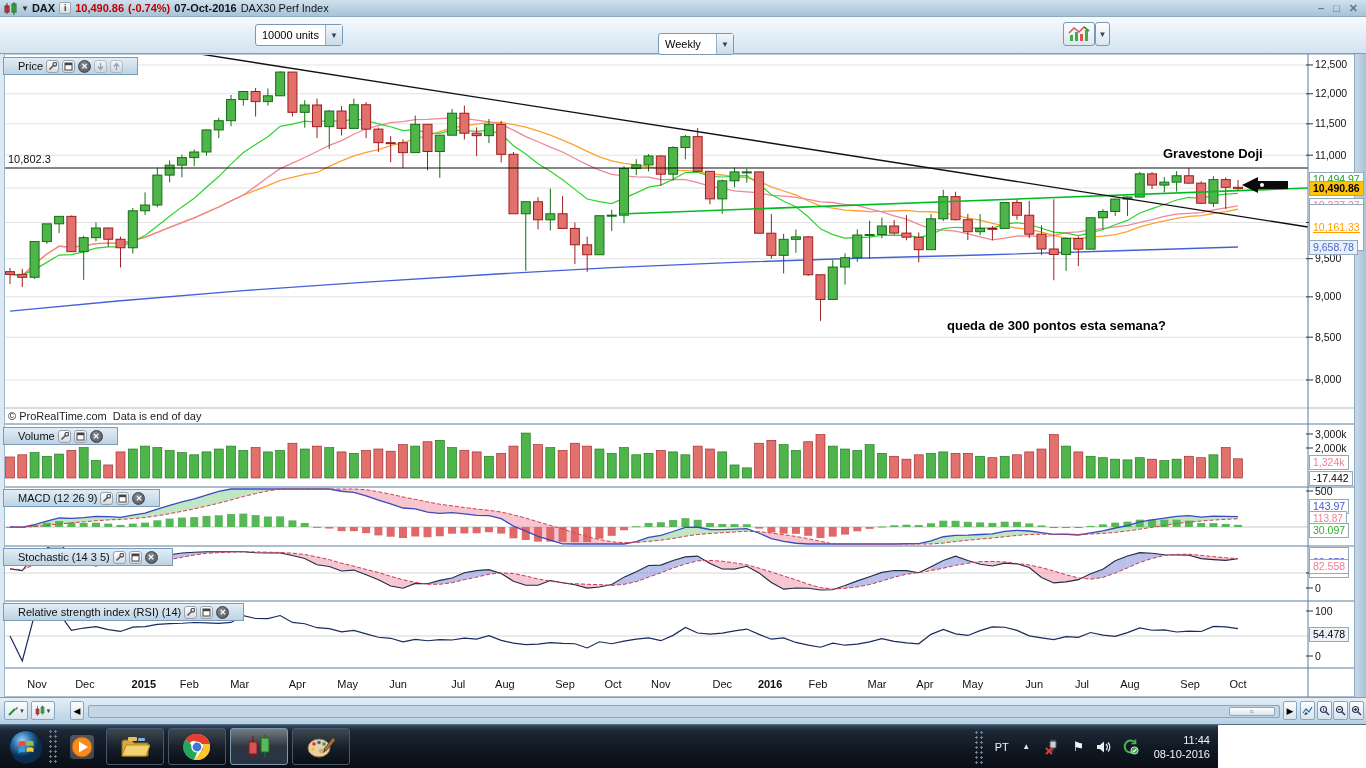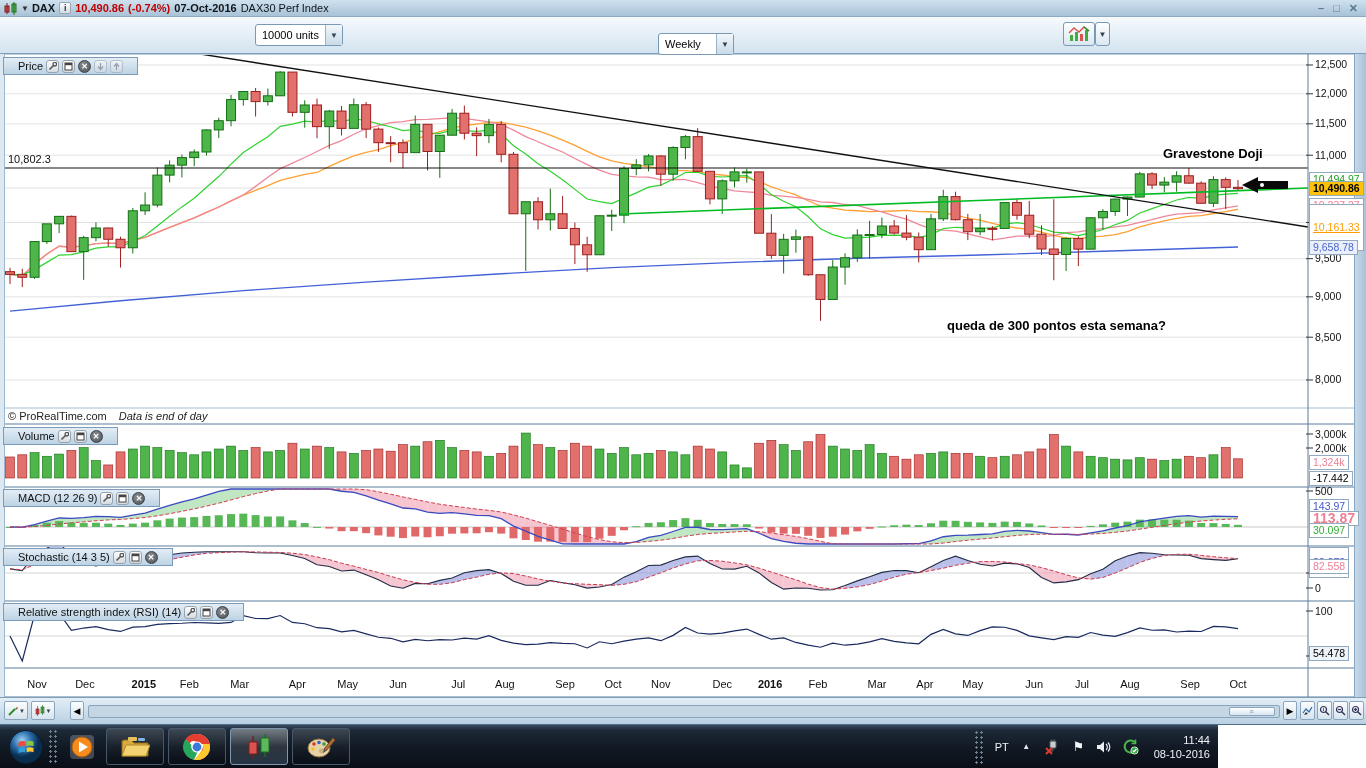--- a/index.html
+++ b/index.html
@@ -20,21 +20,21 @@
   .combo .val{padding:0 6px;white-space:nowrap}
   .combo .arrow-btn{width:17px;height:100%;border-left:1px solid #9ab2c6;background:linear-gradient(#f2f7fb,#c9dbe9);display:flex;align-items:center;justify-content:center;font-size:8px;color:#345}
   .tool-btn{position:absolute;height:24px;background:linear-gradient(#fdfeff,#dbe7f1);border:1px solid #7a99b5;border-radius:3px;display:flex;align-items:center;justify-content:center}
   
   .panel-header{position:absolute;display:inline-flex;align-items:center;gap:3px;background:linear-gradient(#e3edf6,#bdd3e4);border:1px solid #7a9cba;padding:0 14px;font-size:11px;height:18px;color:#111;z-index:25}
   .hicon{width:13px;height:13px;border-radius:3px;background:linear-gradient(#fefefe,#d4dbe1);border:1px solid #97a3ad;display:flex;align-items:center;justify-content:center;color:#444}
   .hicon.close{background:radial-gradient(circle at 40% 35%,#8a8f94,#4c5156);color:#fff;border-color:#3c4146;border-radius:50%;font-size:8px;font-weight:bold}
   .hicon.dis{opacity:.55}
   .annot{position:absolute;font-weight:bold;font-size:13px;color:#000;z-index:9;white-space:nowrap}
   #copyright{left:8px;top:410px;font-size:11px;color:#222;z-index:6}
-  #copyright .it{font-style:italic;margin-left:12px}
+  #copyright .it{margin-left:6px}
   
   #right-strip{left:1354px;top:54px;width:12px;height:643px;background:linear-gradient(90deg,#c7d9e8,#a9c2d6);border-left:1px solid #8aa8c4;z-index:4}
   #left-strip{left:0;top:54px;width:5px;height:643px;background:#dce9f3;border-right:1px solid #9db7cc;z-index:4}
   
   #statusbar{left:0;top:697px;width:1366px;height:28px;background:linear-gradient(#e3eef7,#b9d0e2);border-top:1px solid #7e9db8;border-bottom:1px solid #51708c;z-index:30}
   .sb-btn{position:absolute;top:3px;width:20px;height:19px;background:linear-gradient(#fbfdfe,#d7e4ee);border:1px solid #8aa5bd;border-radius:2px;display:flex;align-items:center;justify-content:center;font-size:9px}
   #sb-track{position:absolute;left:88px;top:7px;width:1192px;height:13px;background:#c4d6e4;border:1px solid #8aa5bd;border-radius:2px}
   #sb-thumb{position:absolute;left:1140px;top:1px;width:46px;height:9px;background:linear-gradient(#ffffff,#d7e4ee);border:1px solid #8aa5bd;border-radius:2px;display:flex;align-items:center;justify-content:center;color:#7d93a6;font-size:7px;letter-spacing:1px}
   
   #taskbar{left:0;top:725px;width:1218px;height:43px;background:linear-gradient(#3a4c60 0%,#1d2936 12%,#101823 55%,#0a0f16 100%);z-index:40;display:flex;align-items:center}
@@ -754,25 +754,25 @@
       <div style="position:absolute;left:1315px;top:604.5px;font-size:10.5px;color:#111;">100</div>
       <div style="position:absolute;left:1315px;top:649.5px;font-size:10.5px;color:#111;">0</div>
       <div style="position:absolute;left:1309px;top:172px;font-size:10.5px;line-height:13px;padding:0 3px;border:1px solid #93a9bd;background:#ffffff;color:#1fa11f;font-weight:normal;">10,494.97</div>
       <div style="position:absolute;left:1309px;top:181px;font-size:10.5px;line-height:13px;padding:0 3px;border:1px solid #93a9bd;background:#ffc20a;color:#000000;font-weight:bold;">10,490.86</div>
       <div style="position:absolute;left:1309px;top:198px;font-size:10.5px;line-height:13px;padding:0 3px;border:1px solid #93a9bd;background:#ffffff;color:#ee7f93;font-weight:normal;">10,237.27</div>
       <div style="position:absolute;left:1309px;top:204px;font-size:10.5px;line-height:13px;padding:16px 3px;border:1px solid #93a9bd;background:#ffffff;color:#ff9c00;font-weight:normal;text-decoration:underline;">10,161.33</div>
       <div style="position:absolute;left:1309px;top:240px;font-size:10.5px;line-height:13px;padding:0 3px;border:1px solid #93a9bd;background:#e9effb;color:#4a66cf;font-weight:normal;">9,658.78</div>
       <div style="position:absolute;left:1309px;top:455px;font-size:10.5px;line-height:13px;padding:0 3px;border:1px solid #93a9bd;background:#ffffff;color:#ee7f93;font-weight:normal;">1,324k</div>
       <div style="position:absolute;left:1309px;top:471px;font-size:10.5px;line-height:13px;padding:0 3px;border:1px solid #93a9bd;background:#ffffff;color:#000000;font-weight:normal;">-17.442</div>
       <div style="position:absolute;left:1309px;top:499px;font-size:10.5px;line-height:13px;padding:0 3px;border:1px solid #93a9bd;background:#ffffff;color:#4455cc;font-weight:normal;">143.97</div>
-      <div style="position:absolute;left:1309px;top:511px;font-size:14px;line-height:13px;padding:0 3px;border:1px solid #93a9bd;background:#ffffff;color:#ee7f93;font-weight:bold;">113.87</div>
+      <div style="position:absolute;left:1309px;top:511px;font-size:10px;line-height:13px;padding:0 3px;border:1px solid #93a9bd;background:#ffffff;color:#ee7f93;font-weight:normal;">113.87</div>
       <div style="position:absolute;left:1309px;top:523px;font-size:10.5px;line-height:13px;padding:0 3px;border:1px solid #93a9bd;background:#ffffff;color:#2fae2f;font-weight:normal;">30.097</div>
       <div style="position:absolute;left:1309px;top:547px;font-size:10.5px;line-height:13px;padding:8px 3px;border:1px solid #93a9bd;background:#ffffff;color:#4455cc;font-weight:normal;">83.278</div>
       <div style="position:absolute;left:1309px;top:559px;font-size:10.5px;line-height:13px;padding:0 3px;border:1px solid #93a9bd;background:#ffffff;color:#ee7f93;font-weight:normal;">82.558</div>
-      <div style="position:absolute;left:1309px;top:627px;font-size:10.5px;line-height:13px;padding:0 3px;border:1px solid #93a9bd;background:#eef3fa;color:#000000;font-weight:normal;margin-top:19px;">54.478</div>
+      <div style="position:absolute;left:1309px;top:627px;font-size:10.5px;line-height:13px;padding:0 3px;border:1px solid #93a9bd;background:#eef3fa;color:#000000;font-weight:normal;">54.478</div>
       <div style="position:absolute;left:15.016000000000005px;top:678px;width:44px;text-align:center;font-size:11px;color:#111;">Nov</div>
       <div style="position:absolute;left:62.90799999999999px;top:678px;width:44px;text-align:center;font-size:11px;color:#111;">Dec</div>
       <div style="position:absolute;left:121.852px;top:678px;width:44px;text-align:center;font-size:11px;color:#111;font-weight:bold;">2015</div>
       <div style="position:absolute;left:167.28799999999998px;top:678px;width:44px;text-align:center;font-size:11px;color:#111;">Feb</div>
       <div style="position:absolute;left:217.63599999999997px;top:678px;width:44px;text-align:center;font-size:11px;color:#111;">Mar</div>
       <div style="position:absolute;left:275.352px;top:678px;width:44px;text-align:center;font-size:11px;color:#111;">Apr</div>
       <div style="position:absolute;left:325.7px;top:678px;width:44px;text-align:center;font-size:11px;color:#111;">May</div>
       <div style="position:absolute;left:376.048px;top:678px;width:44px;text-align:center;font-size:11px;color:#111;">Jun</div>
       <div style="position:absolute;left:436.21999999999997px;top:678px;width:44px;text-align:center;font-size:11px;color:#111;">Jul</div>
       <div style="position:absolute;left:482.88399999999996px;top:678px;width:44px;text-align:center;font-size:11px;color:#111;">Aug</div>

